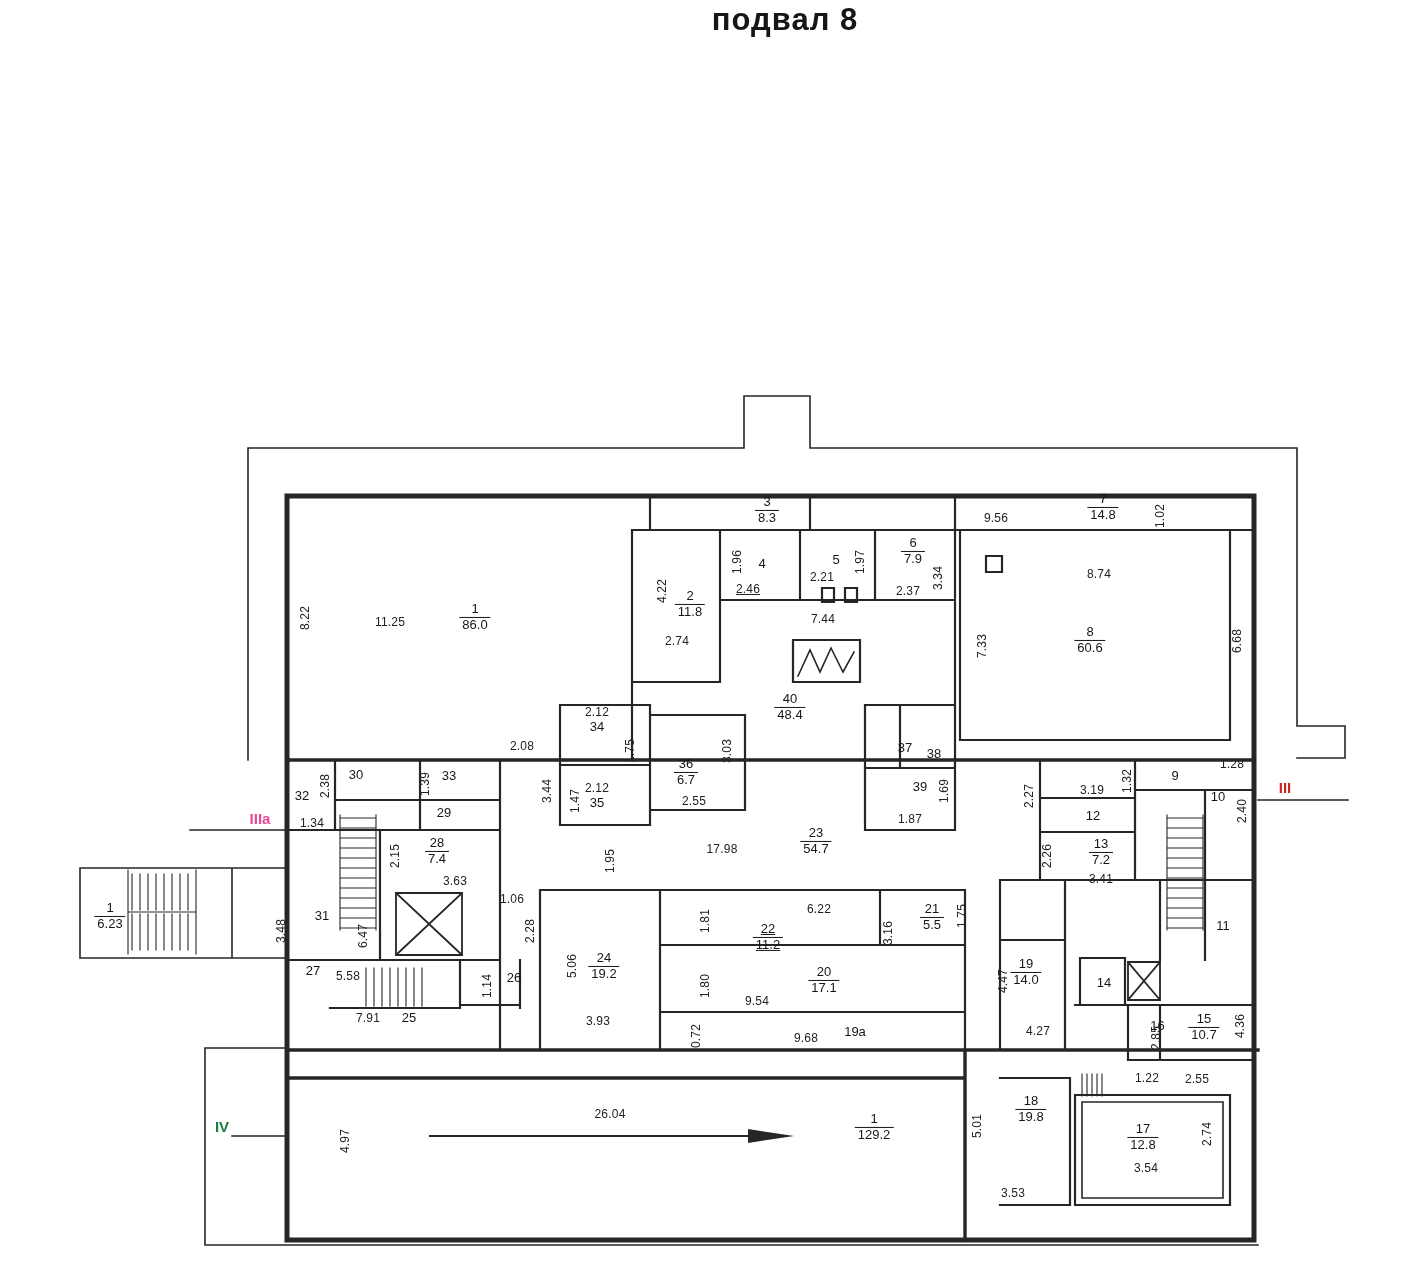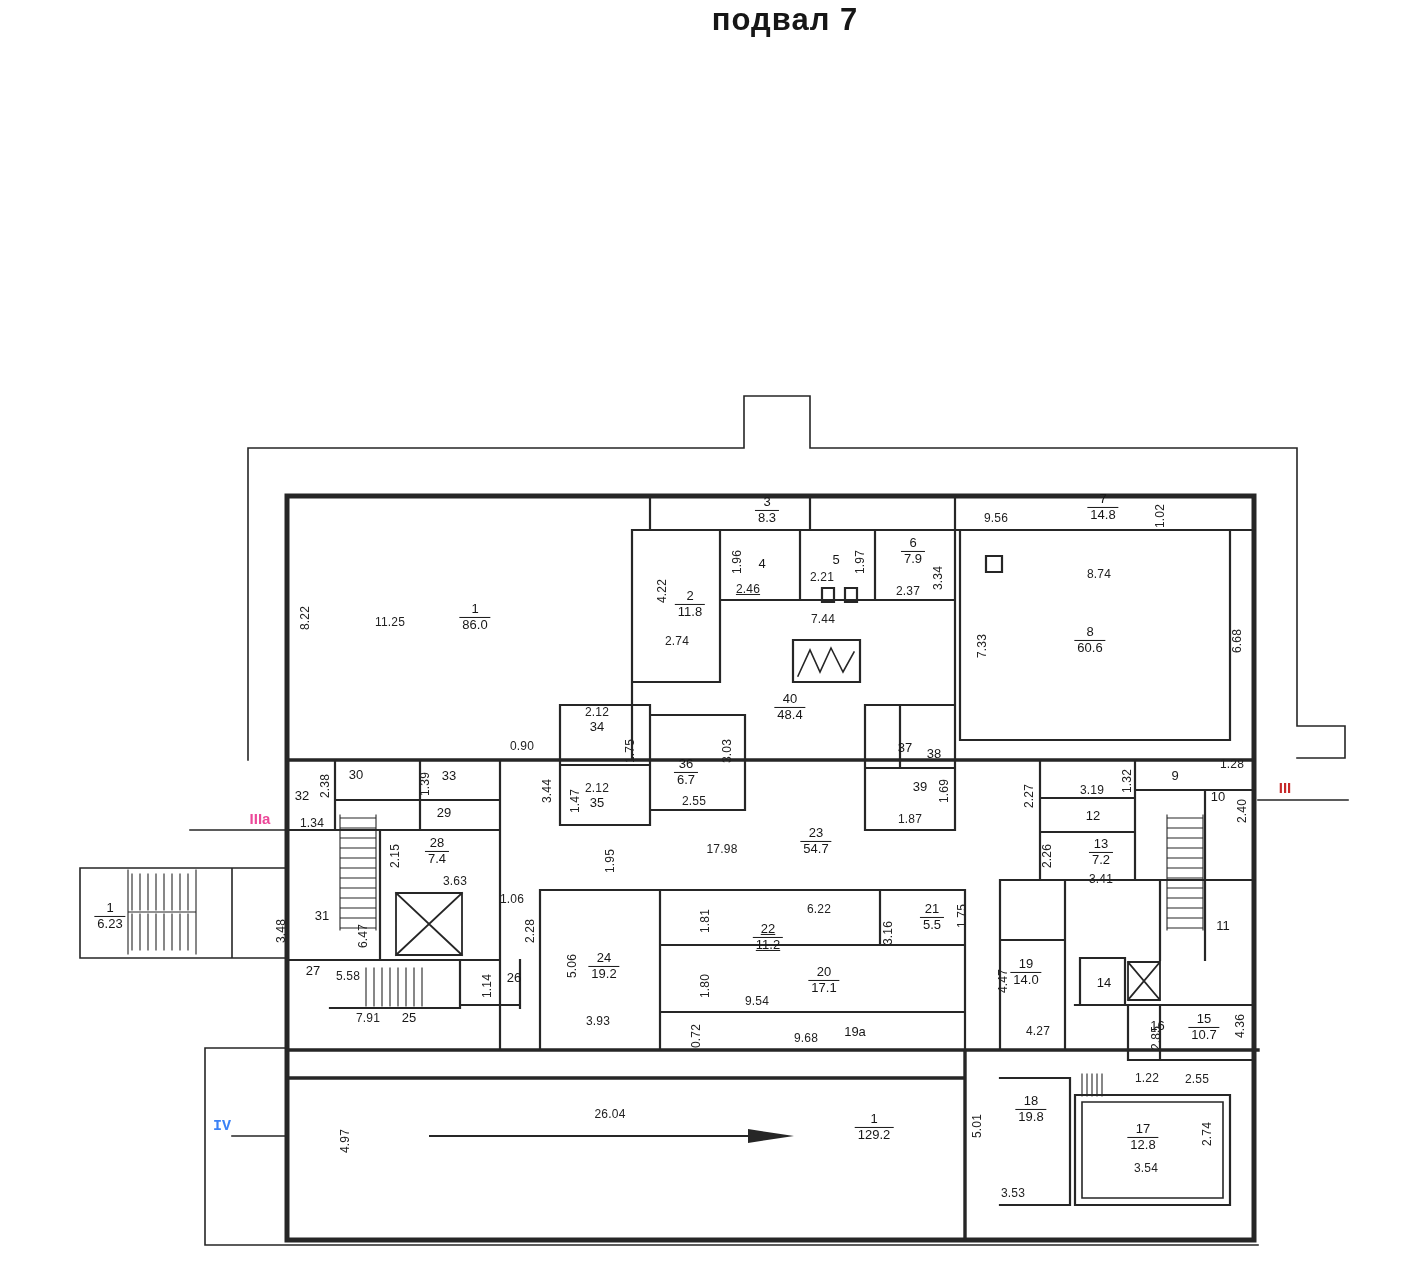--- a/index.html
+++ b/index.html
@@ -25,21 +25,21 @@
   }
   .dim.v{transform:translate(-50%,-50%) rotate(-90deg);}
   .marker{
     position:absolute;transform:translate(-50%,-50%);
     font-size:15px;font-weight:bold;white-space:nowrap;
   }
 </style>
 </head>
 <body>
 
-<div id="plan-title">подвал 7</div>
+<div id="plan-title">подвал 8</div>
 
 <svg id="walls-svg" width="1408" height="1280" viewBox="0 0 1408 1280" fill="none" stroke="#262626" stroke-linecap="square">
 
   <path stroke-width="1.6" d="
     M248,448 H744 V396 H810 V448 H1297 V726 H1345 V758 H1297
     M248,448 V760
     M80,868 H232 V958 H80 V868
     M232,868 H287 M232,958 H287
     M205,1048 V1245 H1258
     M205,1048 H287
@@ -273,21 +273,21 @@
     <div class="dim v" style="left: 662px; top: 591px;">4.22</div>
     <div class="dim" style="left: 677px; top: 641px;">2.74</div>
     <div class="dim" style="left: 822px; top: 577px;">2.21</div>
     <div class="dim v" style="left: 860px; top: 562px;">1.97</div>
     <div class="dim" style="left: 908px; top: 591px;">2.37</div>
     <div class="dim v" style="left: 938px; top: 578px;">3.34</div>
     <div class="dim" style="left: 823px; top: 619px;">7.44</div>
     <div class="dim v" style="left: 982px; top: 646px;">7.33</div>
     <div class="dim" style="left: 1099px; top: 574px;">8.74</div>
     <div class="dim v" style="left: 1237px; top: 641px;">6.68</div>
-    <div class="dim" style="left: 522px; top: 746px;">0.90</div>
+    <div class="dim" style="left: 522px; top: 746px;">2.08</div>
     <div class="dim" style="left: 597px; top: 712px;">2.12</div>
     <div class="dim v" style="left: 630px; top: 751px;">1.75</div>
     <div class="dim v" style="left: 727px; top: 751px;">3.03</div>
     <div class="dim v" style="left: 547px; top: 791px;">3.44</div>
     <div class="dim v" style="left: 575px; top: 801px;">1.47</div>
     <div class="dim" style="left: 597px; top: 788px;">2.12</div>
     <div class="dim" style="left: 694px; top: 801px;">2.55</div>
     <div class="dim" style="left: 722px; top: 849px;">17.98</div>
     <div class="dim" style="left: 910px; top: 819px;">1.87</div>
     <div class="dim v" style="left: 944px; top: 791px;">1.69</div>
@@ -328,14 +328,14 @@
     <div class="dim v" style="left: 1240px; top: 1026px;">4.36</div>
     <div class="dim" style="left: 610px; top: 1114px;">26.04</div>
     <div class="dim v" style="left: 345px; top: 1141px;">4.97</div>
     <div class="dim v" style="left: 977px; top: 1126px;">5.01</div>
     <div class="dim" style="left: 1013px; top: 1193px;">3.53</div>
     <div class="dim v" style="left: 1207px; top: 1134px;">2.74</div>
     <div class="dim" style="left: 1101px; top: 879px;">3.41</div>
     <div class="dim" style="left: 1146px; top: 1168px;">3.54</div>
     <div class="marker" style="left: 260px; top: 818px; color: #ec4899;">IIIa</div>
     <div class="marker" style="left: 1285px; top: 787px; color: rgb(198, 40, 40);">III</div>
-    <div class="marker" style="left: 222px; top: 1126px; color: #3b82f6; font-family: Liberation Mono, monospace;">IV</div>
+    <div class="marker" style="left: 222px; top: 1126px; color: #15803d;">IV</div>
   </div>
 
 </body></html>

